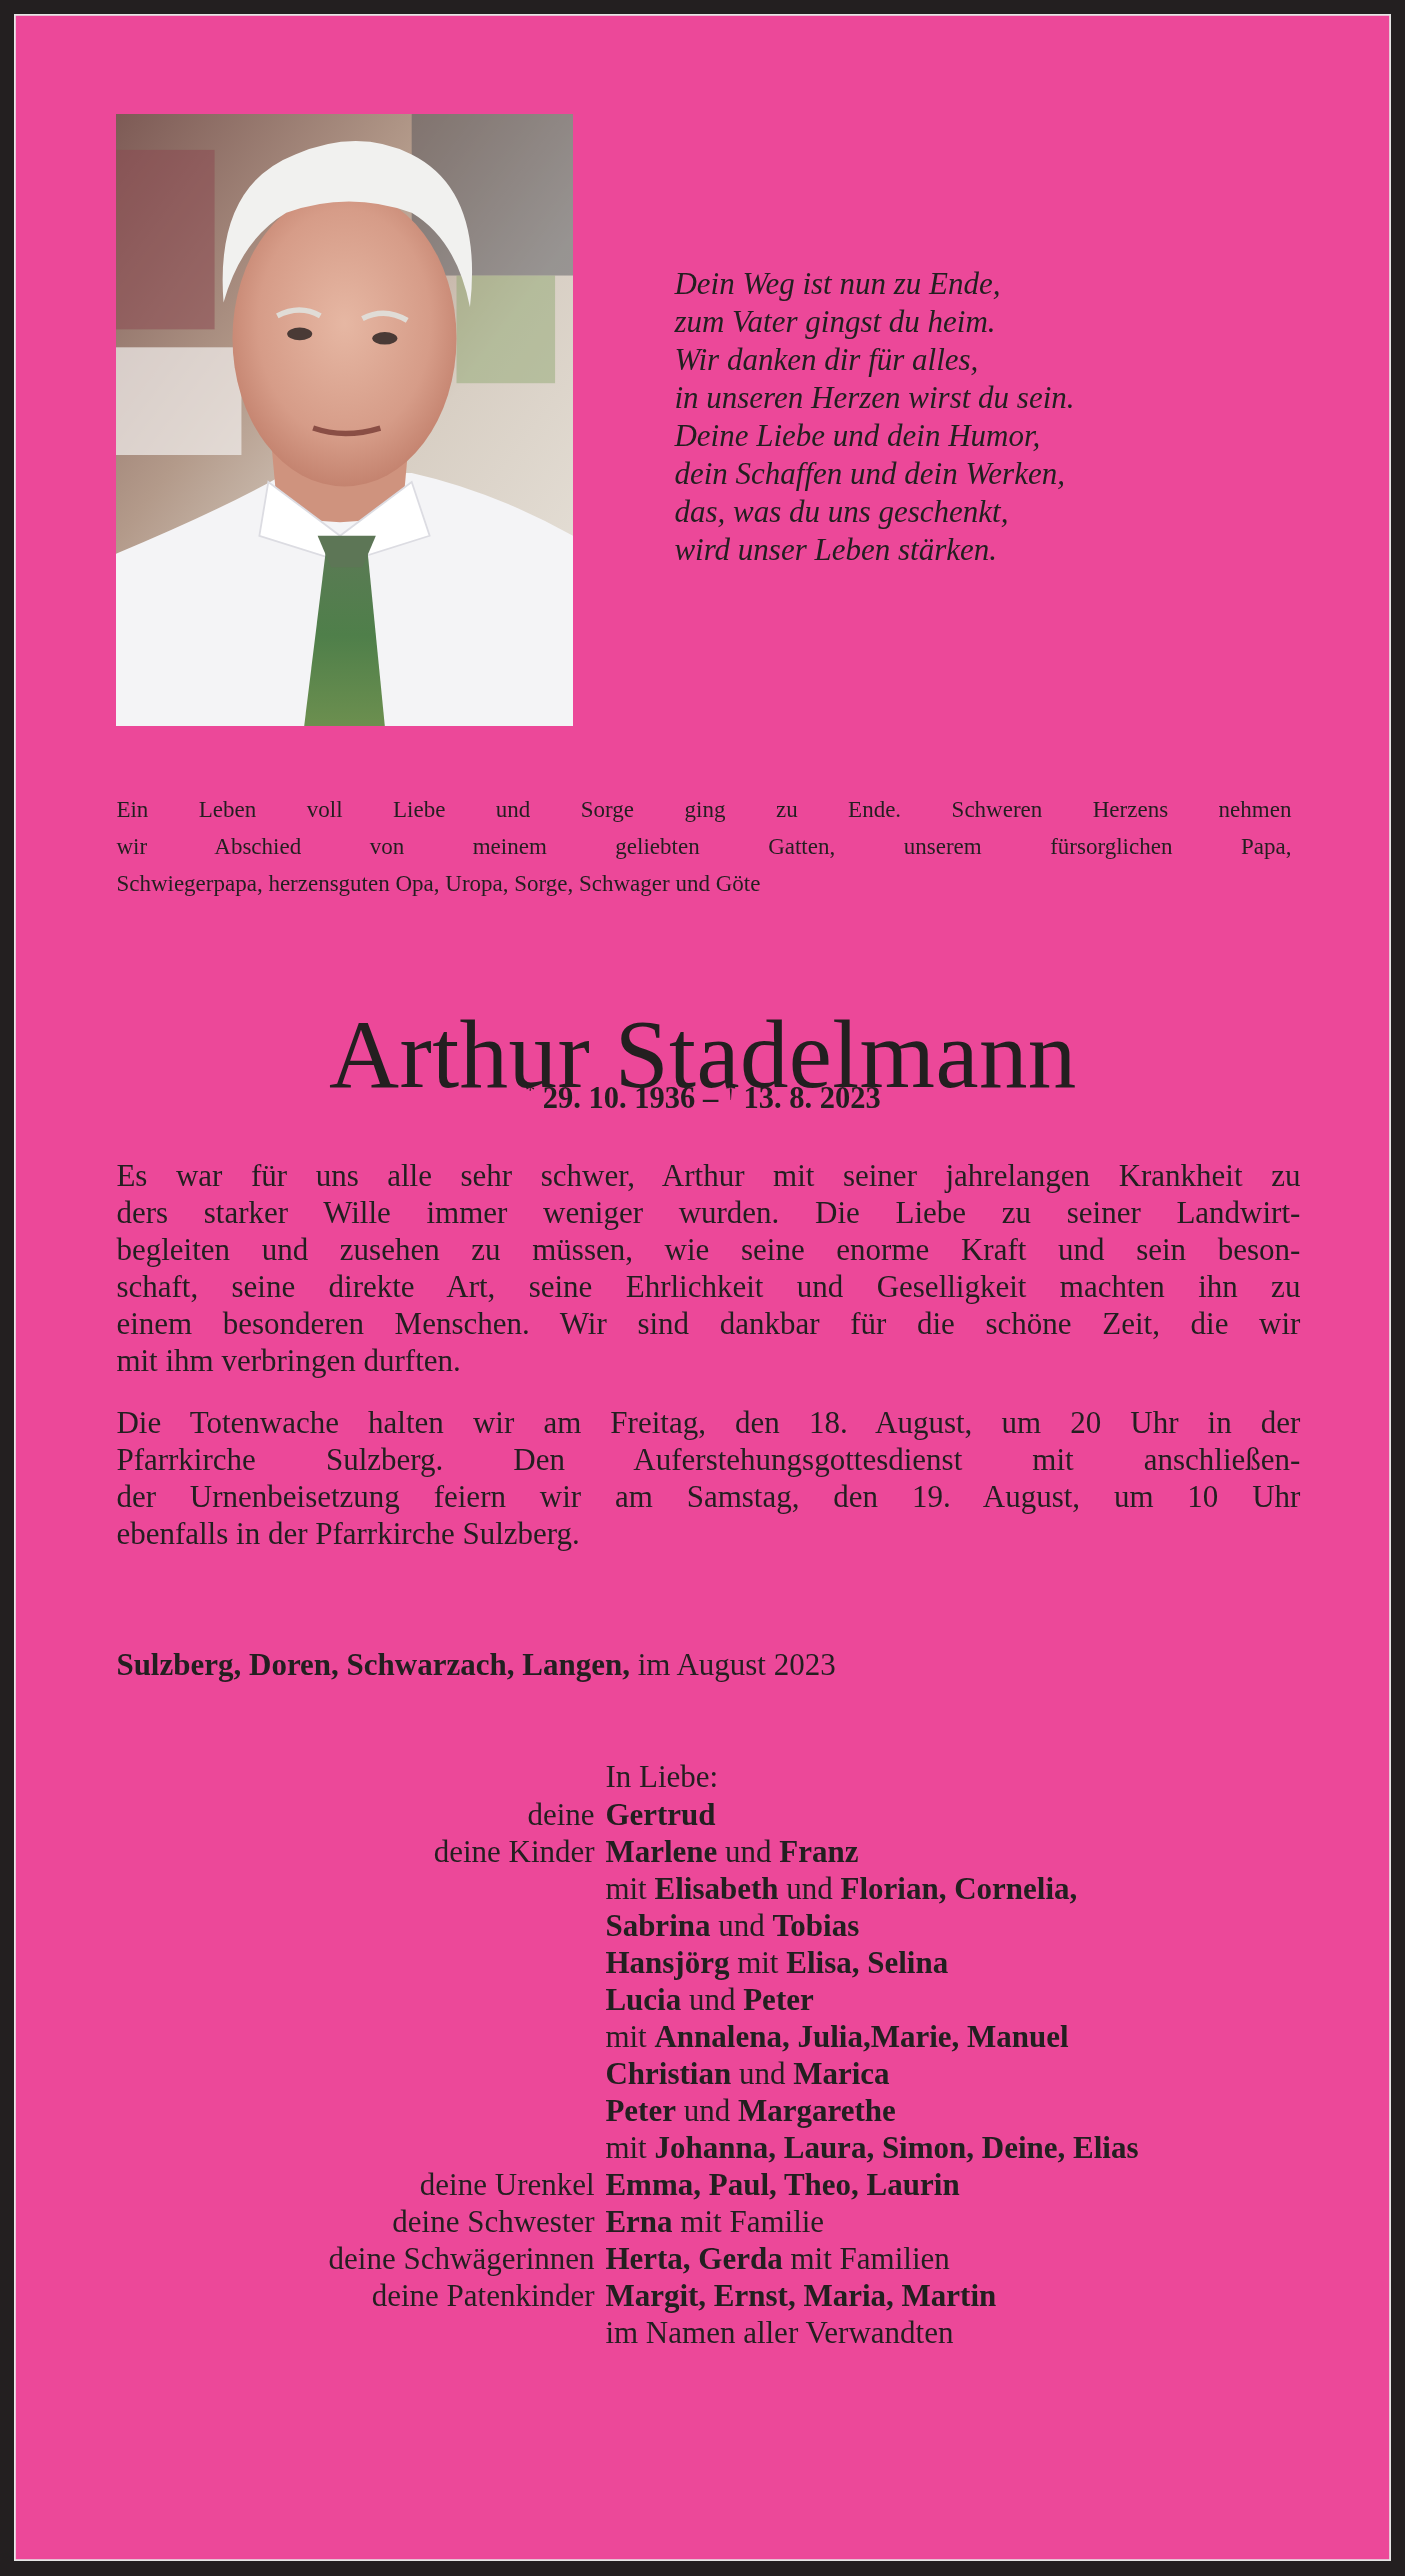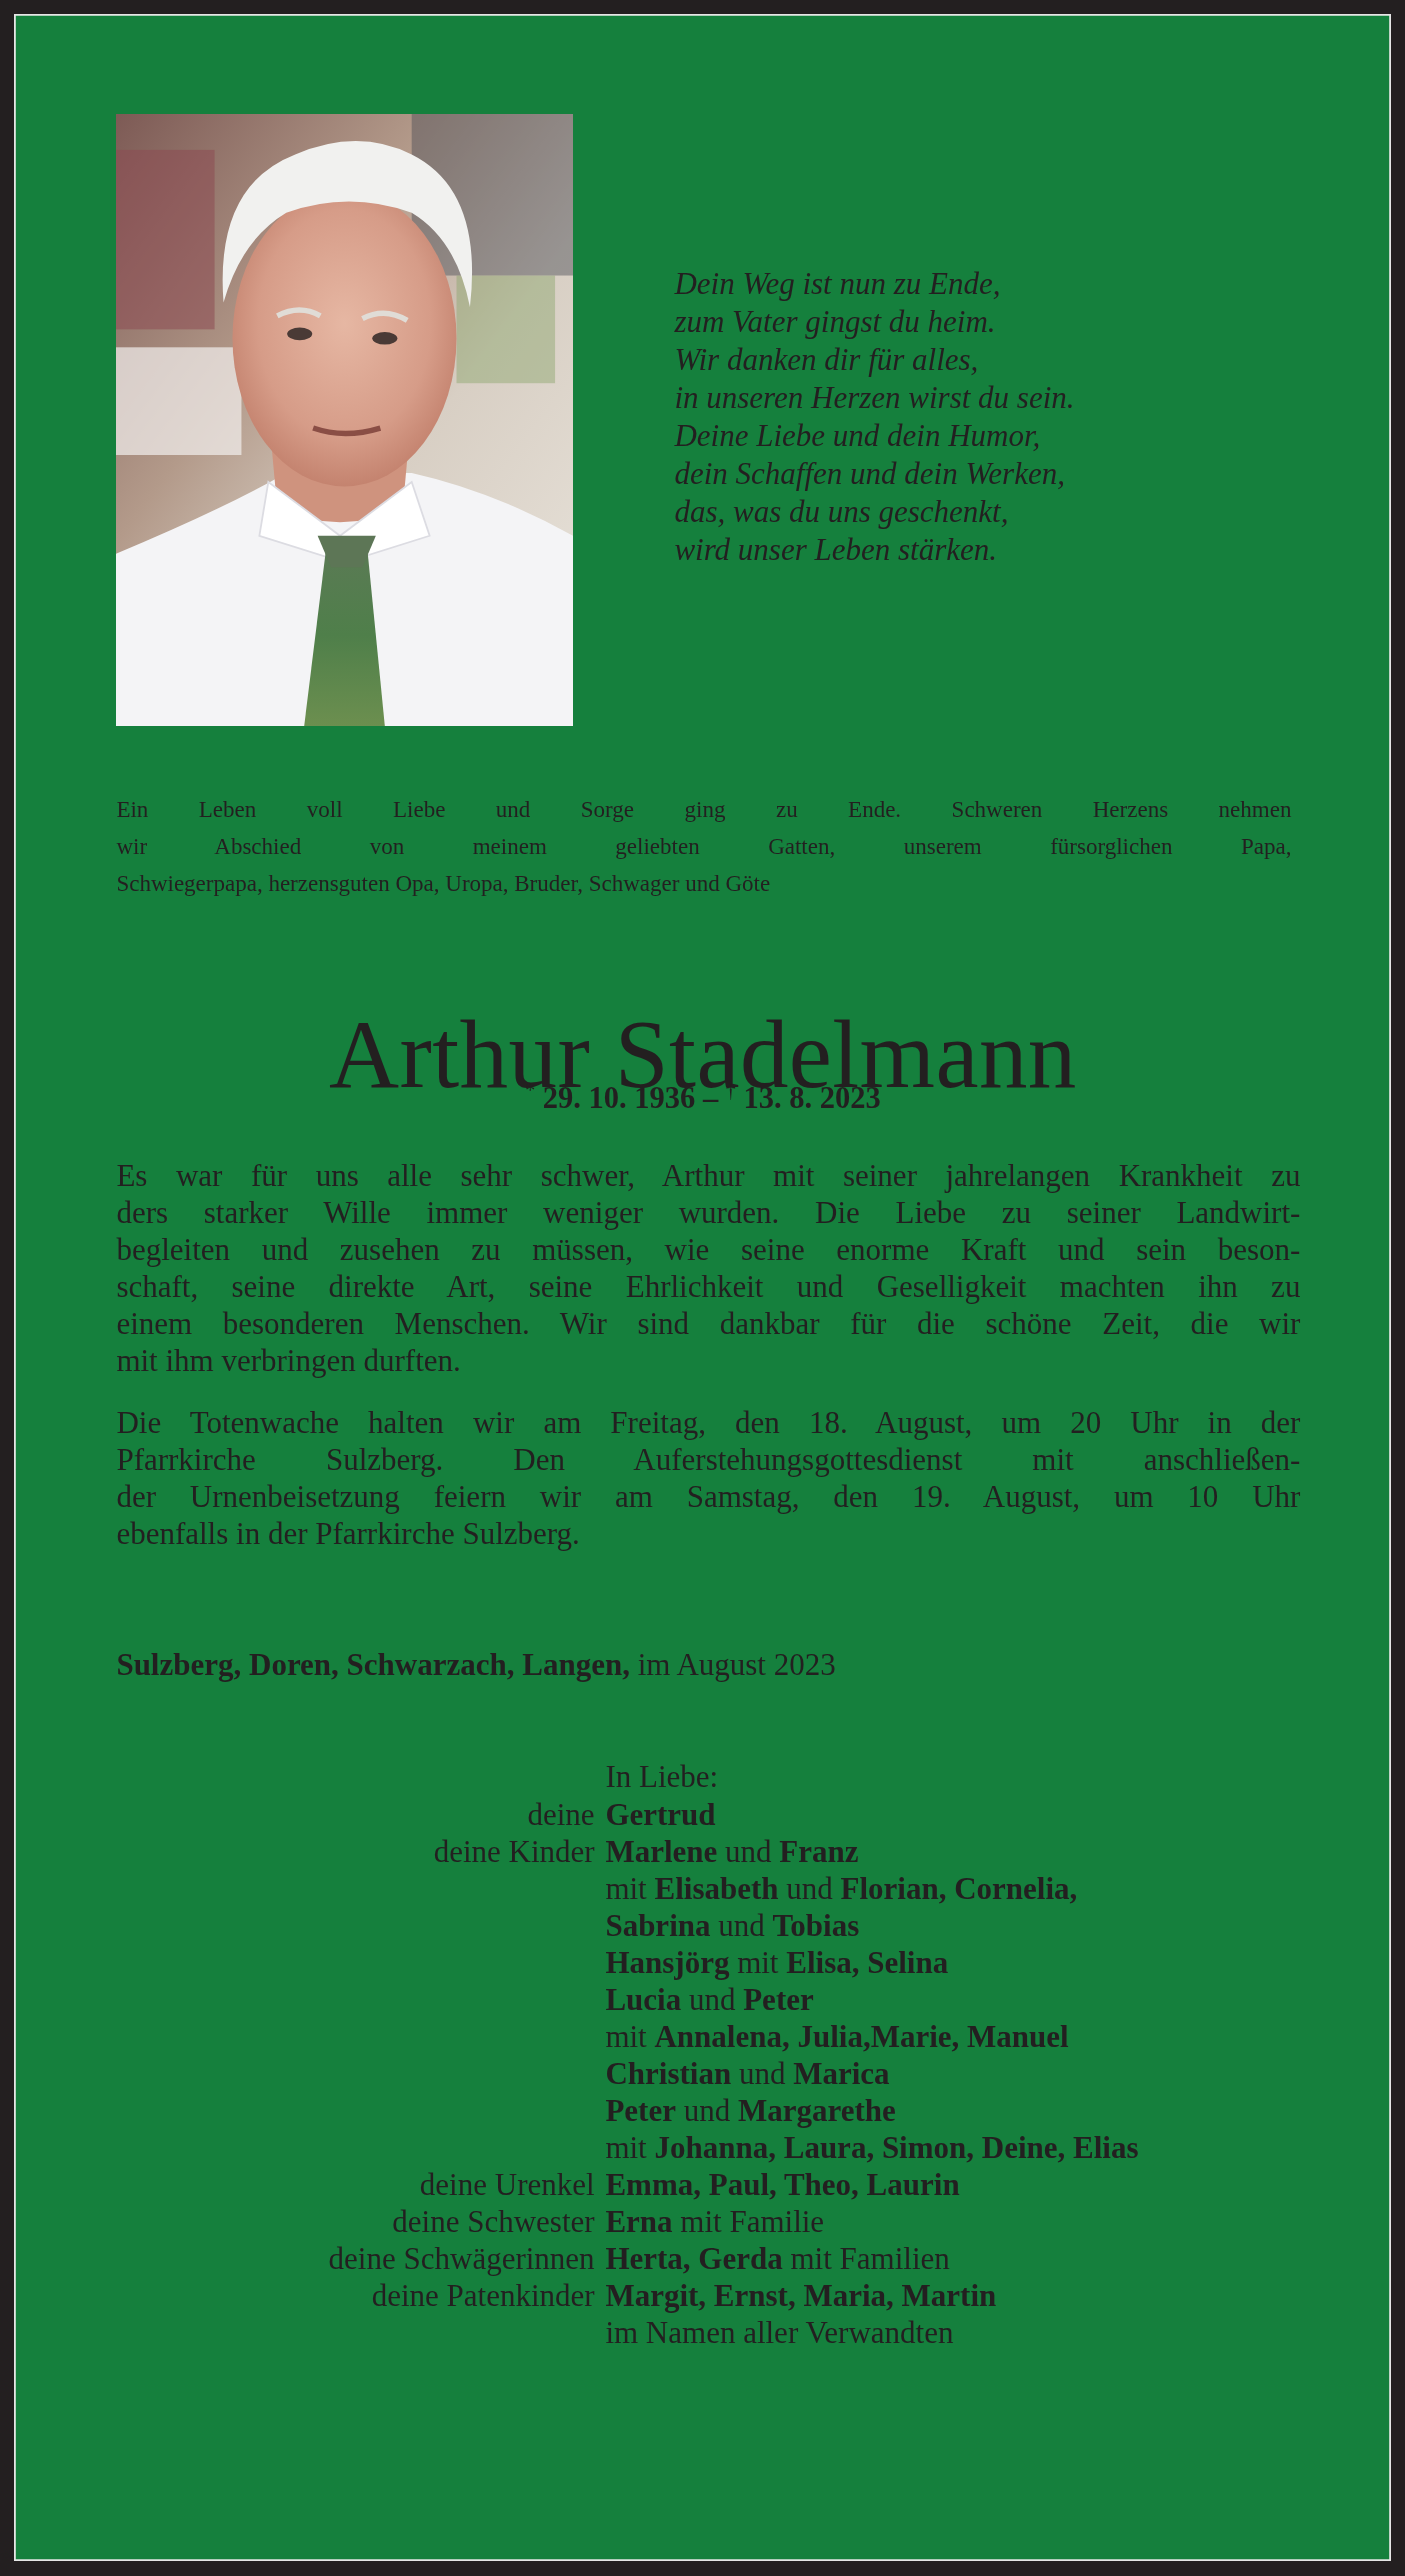--- a/index.html
+++ b/index.html
@@ -8,21 +8,21 @@
     background: #231f20;
     position: relative;
     overflow: hidden;
     font-family: "DejaVu Serif", "Liberation Serif", serif;
     color: #231f20;
   }
   .page {
     position: absolute;
     left: 14.4px; top: 14.4px;
     width: 1377px; height: 2547px;
-    background: #15803d;
+    background: #ec4899;
     box-shadow: inset 0 0 0 1.8px #e6e6e6;
   }
   .abs { position: absolute; }
 
   
   .photo {
     left: 102px; top: 100px; width: 457px; height: 612px;
     overflow: hidden;
     background: linear-gradient(180deg, #8a6a5e 0%, #a58676 18%, #c9b8a6 40%, #e8e4df 55%, #f3f1ee 100%);
   }
@@ -154,21 +154,21 @@
     <div>in unseren Herzen wirst du sein.</div>
     <div>Deine Liebe und dein Humor,</div>
     <div>dein Schaffen und dein Werken,</div>
     <div>das, was du uns geschenkt,</div>
     <div>wird unser Leben stärken.</div>
   </div>
 
   <div class="abs intro">
     <div>Ein Leben voll Liebe und Sorge ging zu Ende. Schweren Herzens nehmen</div>
     <div>wir Abschied von meinem geliebten Gatten, unserem fürsorglichen Papa,</div>
-    <div class="last">Schwiegerpapa, herzensguten Opa, Uropa, Bruder, Schwager und Göte</div>
+    <div class="last">Schwiegerpapa, herzensguten Opa, Uropa, Sorge, Schwager und Göte</div>
   </div>
 
   <div class="abs name">Arthur Stadelmann</div>
 
   <div class="abs dates">
     <sup>*</sup>
     <span>29. 10. 1936</span><span> – </span><sup>†</sup>
     <span>13. 8. 2023</span>
   </div>
 

